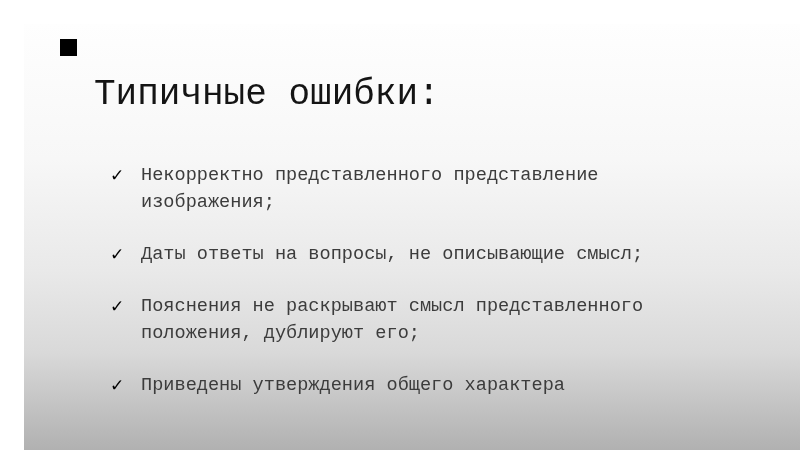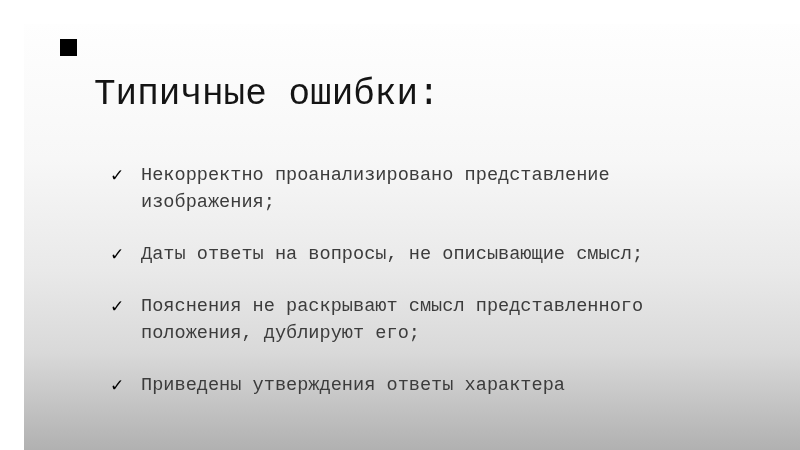--- a/index.html
+++ b/index.html
@@ -69,29 +69,29 @@
 
 <div class="slide">
 
   <div class="corner-square"></div>
 
   <h1 class="title">Типичные ошибки:</h1>
 
   <ul class="bullets">
     <li class="bullet">
       <span class="marker">✓</span>
-      <span class="text">Некорректно проанализировано представление изображения;</span>
+      <span class="text">Некорректно представленного представление изображения;</span>
     </li>
     <li class="bullet">
       <span class="marker">✓</span>
       <span class="text">Даты ответы на вопросы, не описывающие смысл;</span>
     </li>
     <li class="bullet">
       <span class="marker">✓</span>
       <span class="text">Пояснения не раскрывают смысл представленного положения, дублируют его;</span>
     </li>
     <li class="bullet">
       <span class="marker">✓</span>
-      <span class="text">Приведены утверждения ответы характера</span>
+      <span class="text">Приведены утверждения общего характера</span>
     </li>
   </ul>
 
 </div>
 
 </body></html>

